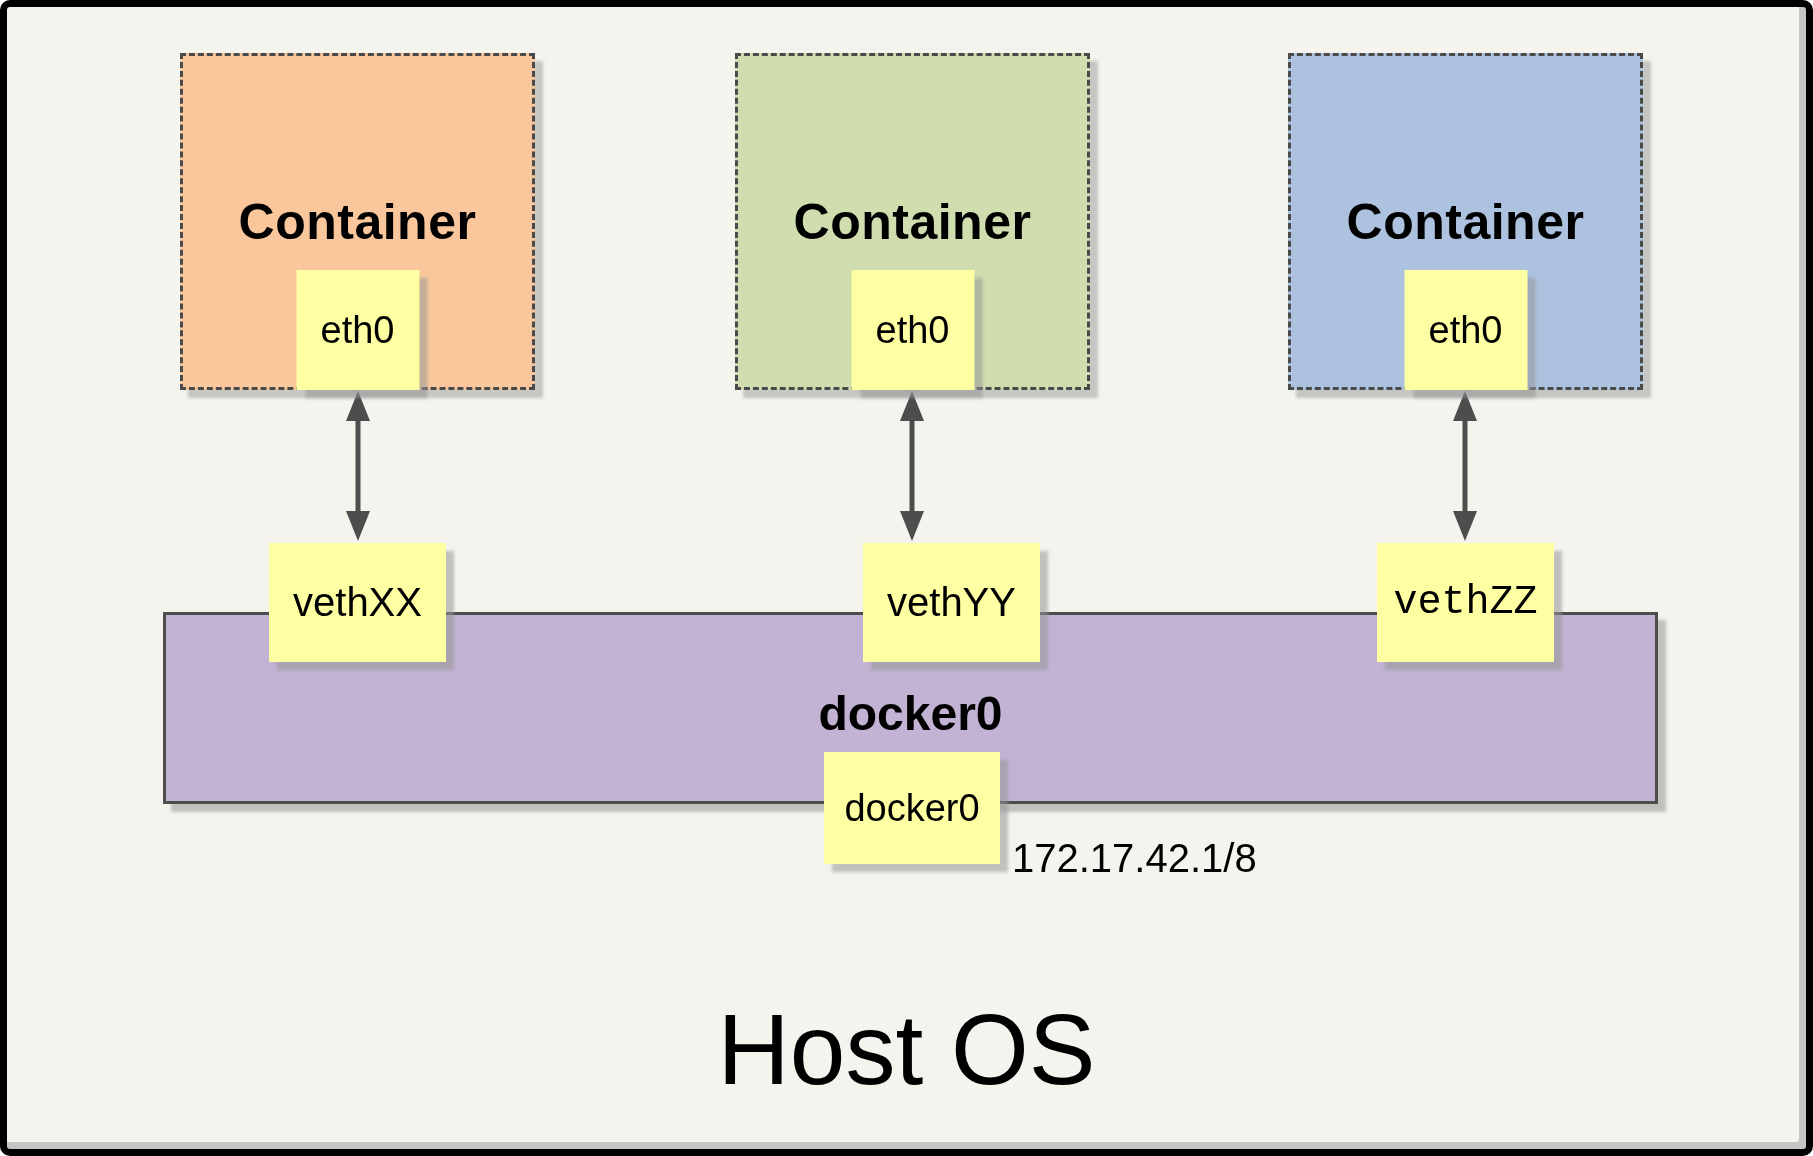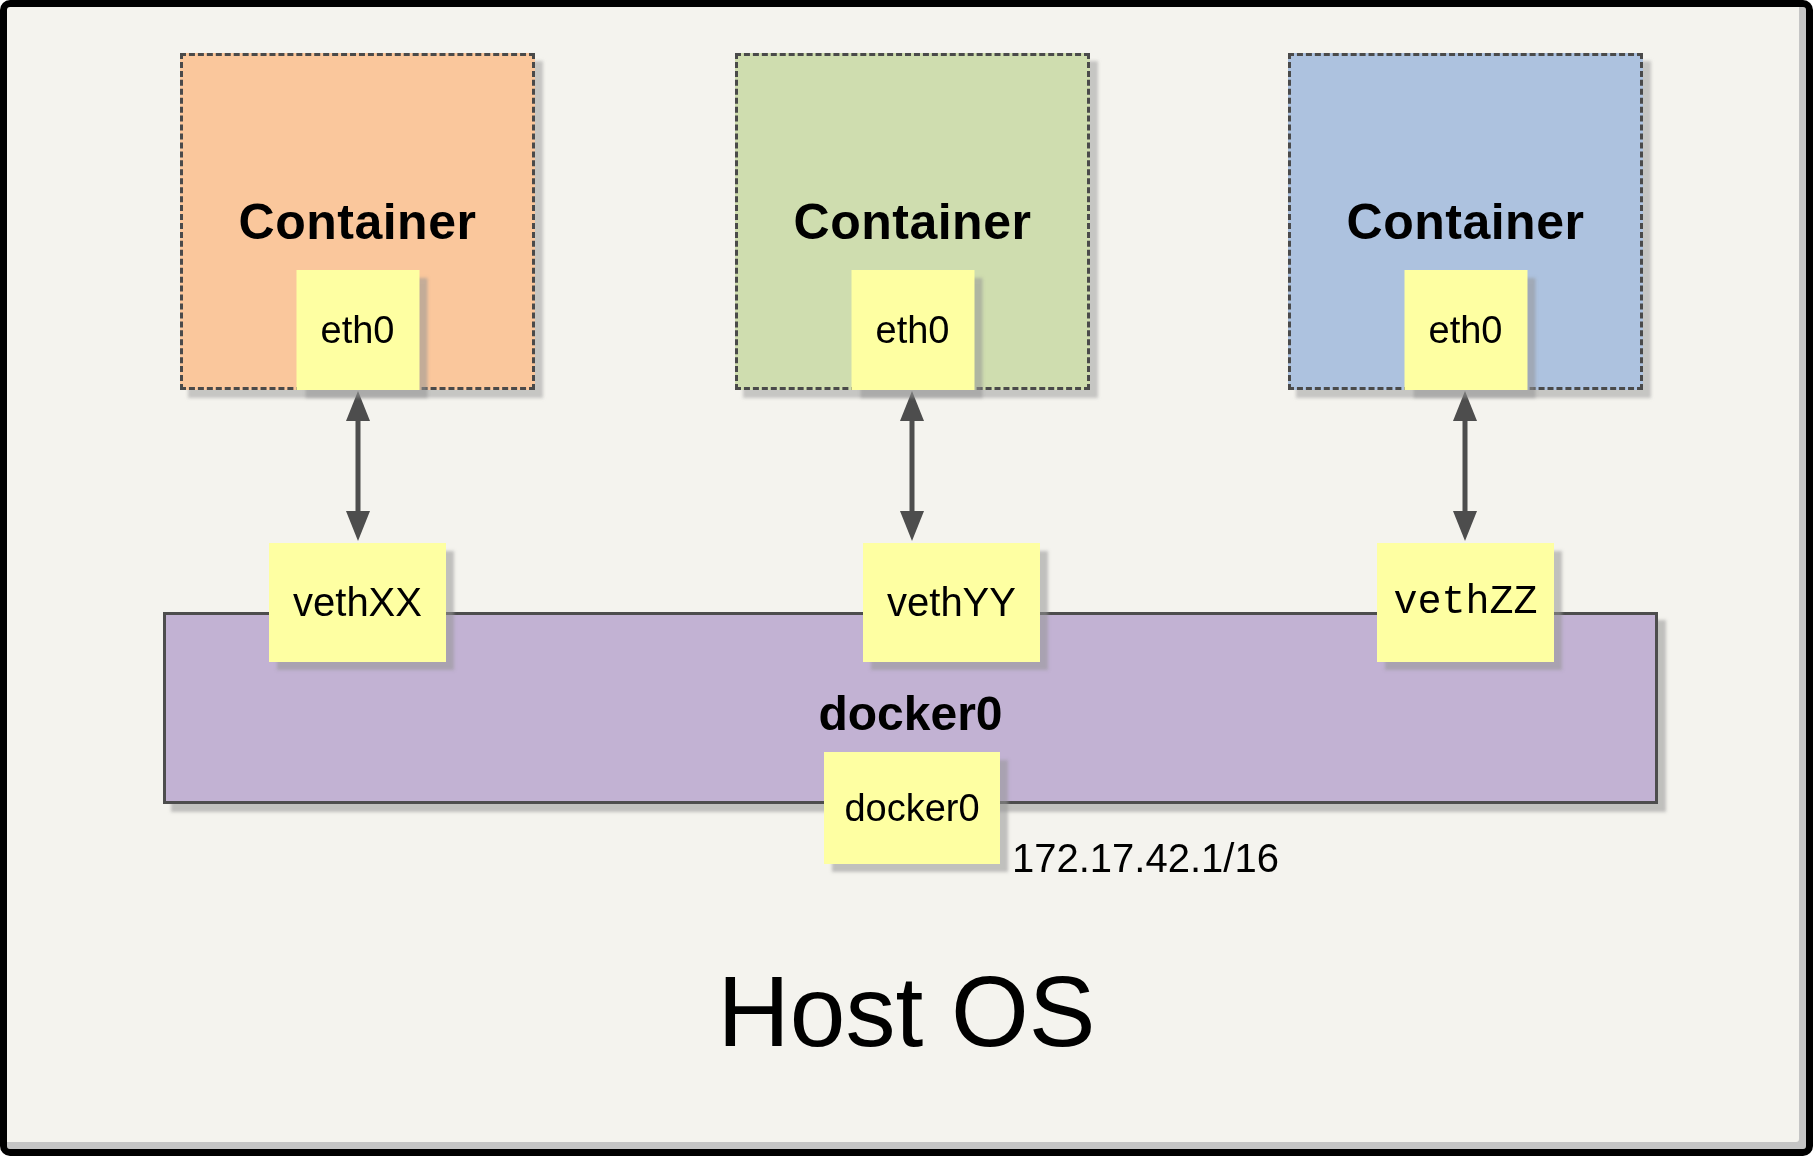--- a/index.html
+++ b/index.html
@@ -30,21 +30,21 @@
   .arrow-1 { left:343px; } .arrow-2 { left:897px; } .arrow-3 { left:1450px; }
   .bridge {
     position:absolute; left:163px; top:612px; width:1495px; height:192px; box-sizing:border-box;
     border:3px solid #4d4d4d; z-index:1;
     box-shadow:8px 8px 3px rgba(150,150,150,0.55);
   }
   .bridge-label { position:absolute; left:0; width:100%; top:70px; text-align:center;
     font-size:48px; font-weight:bold; line-height:58px; }
   .docker0-note { left:824px; top:752px; width:176px; height:112px; font-size:38px; }
   .ip-label { position:absolute; left:1012px; top:834px; font-size:40px; line-height:48px; }
-  .hostos-label { position:absolute; left:0; width:100%; top:956px; text-align:center;
+  .hostos-label { position:absolute; left:0; width:100%; top:994px; text-align:center;
     font-size:100px; line-height:110px; }
 </style>
 </head>
 <body>
 
 <div class="canvas">
 
   <div class="frame" style="background-color: rgb(244, 243, 238);"></div>
 
   <div class="bridge" style="background-color: rgb(194, 178, 211);">
@@ -95,17 +95,17 @@
     <span>vethYY</span>
   </div>
   <div class="note veth-note veth-3" style="background-color: rgb(254, 255, 162); font-family: Liberation Mono, monospace;">
     <span>vethZZ</span>
   </div>
 
   <div class="note docker0-note" style="background-color: rgb(254, 255, 162);">
     <span>docker0</span>
   </div>
 
-  <div class="ip-label">172.17.42.1/16</div>
+  <div class="ip-label">172.17.42.1/8</div>
 
   <div class="hostos-label">Host OS</div>
 
 </div>
 
 </body></html>

